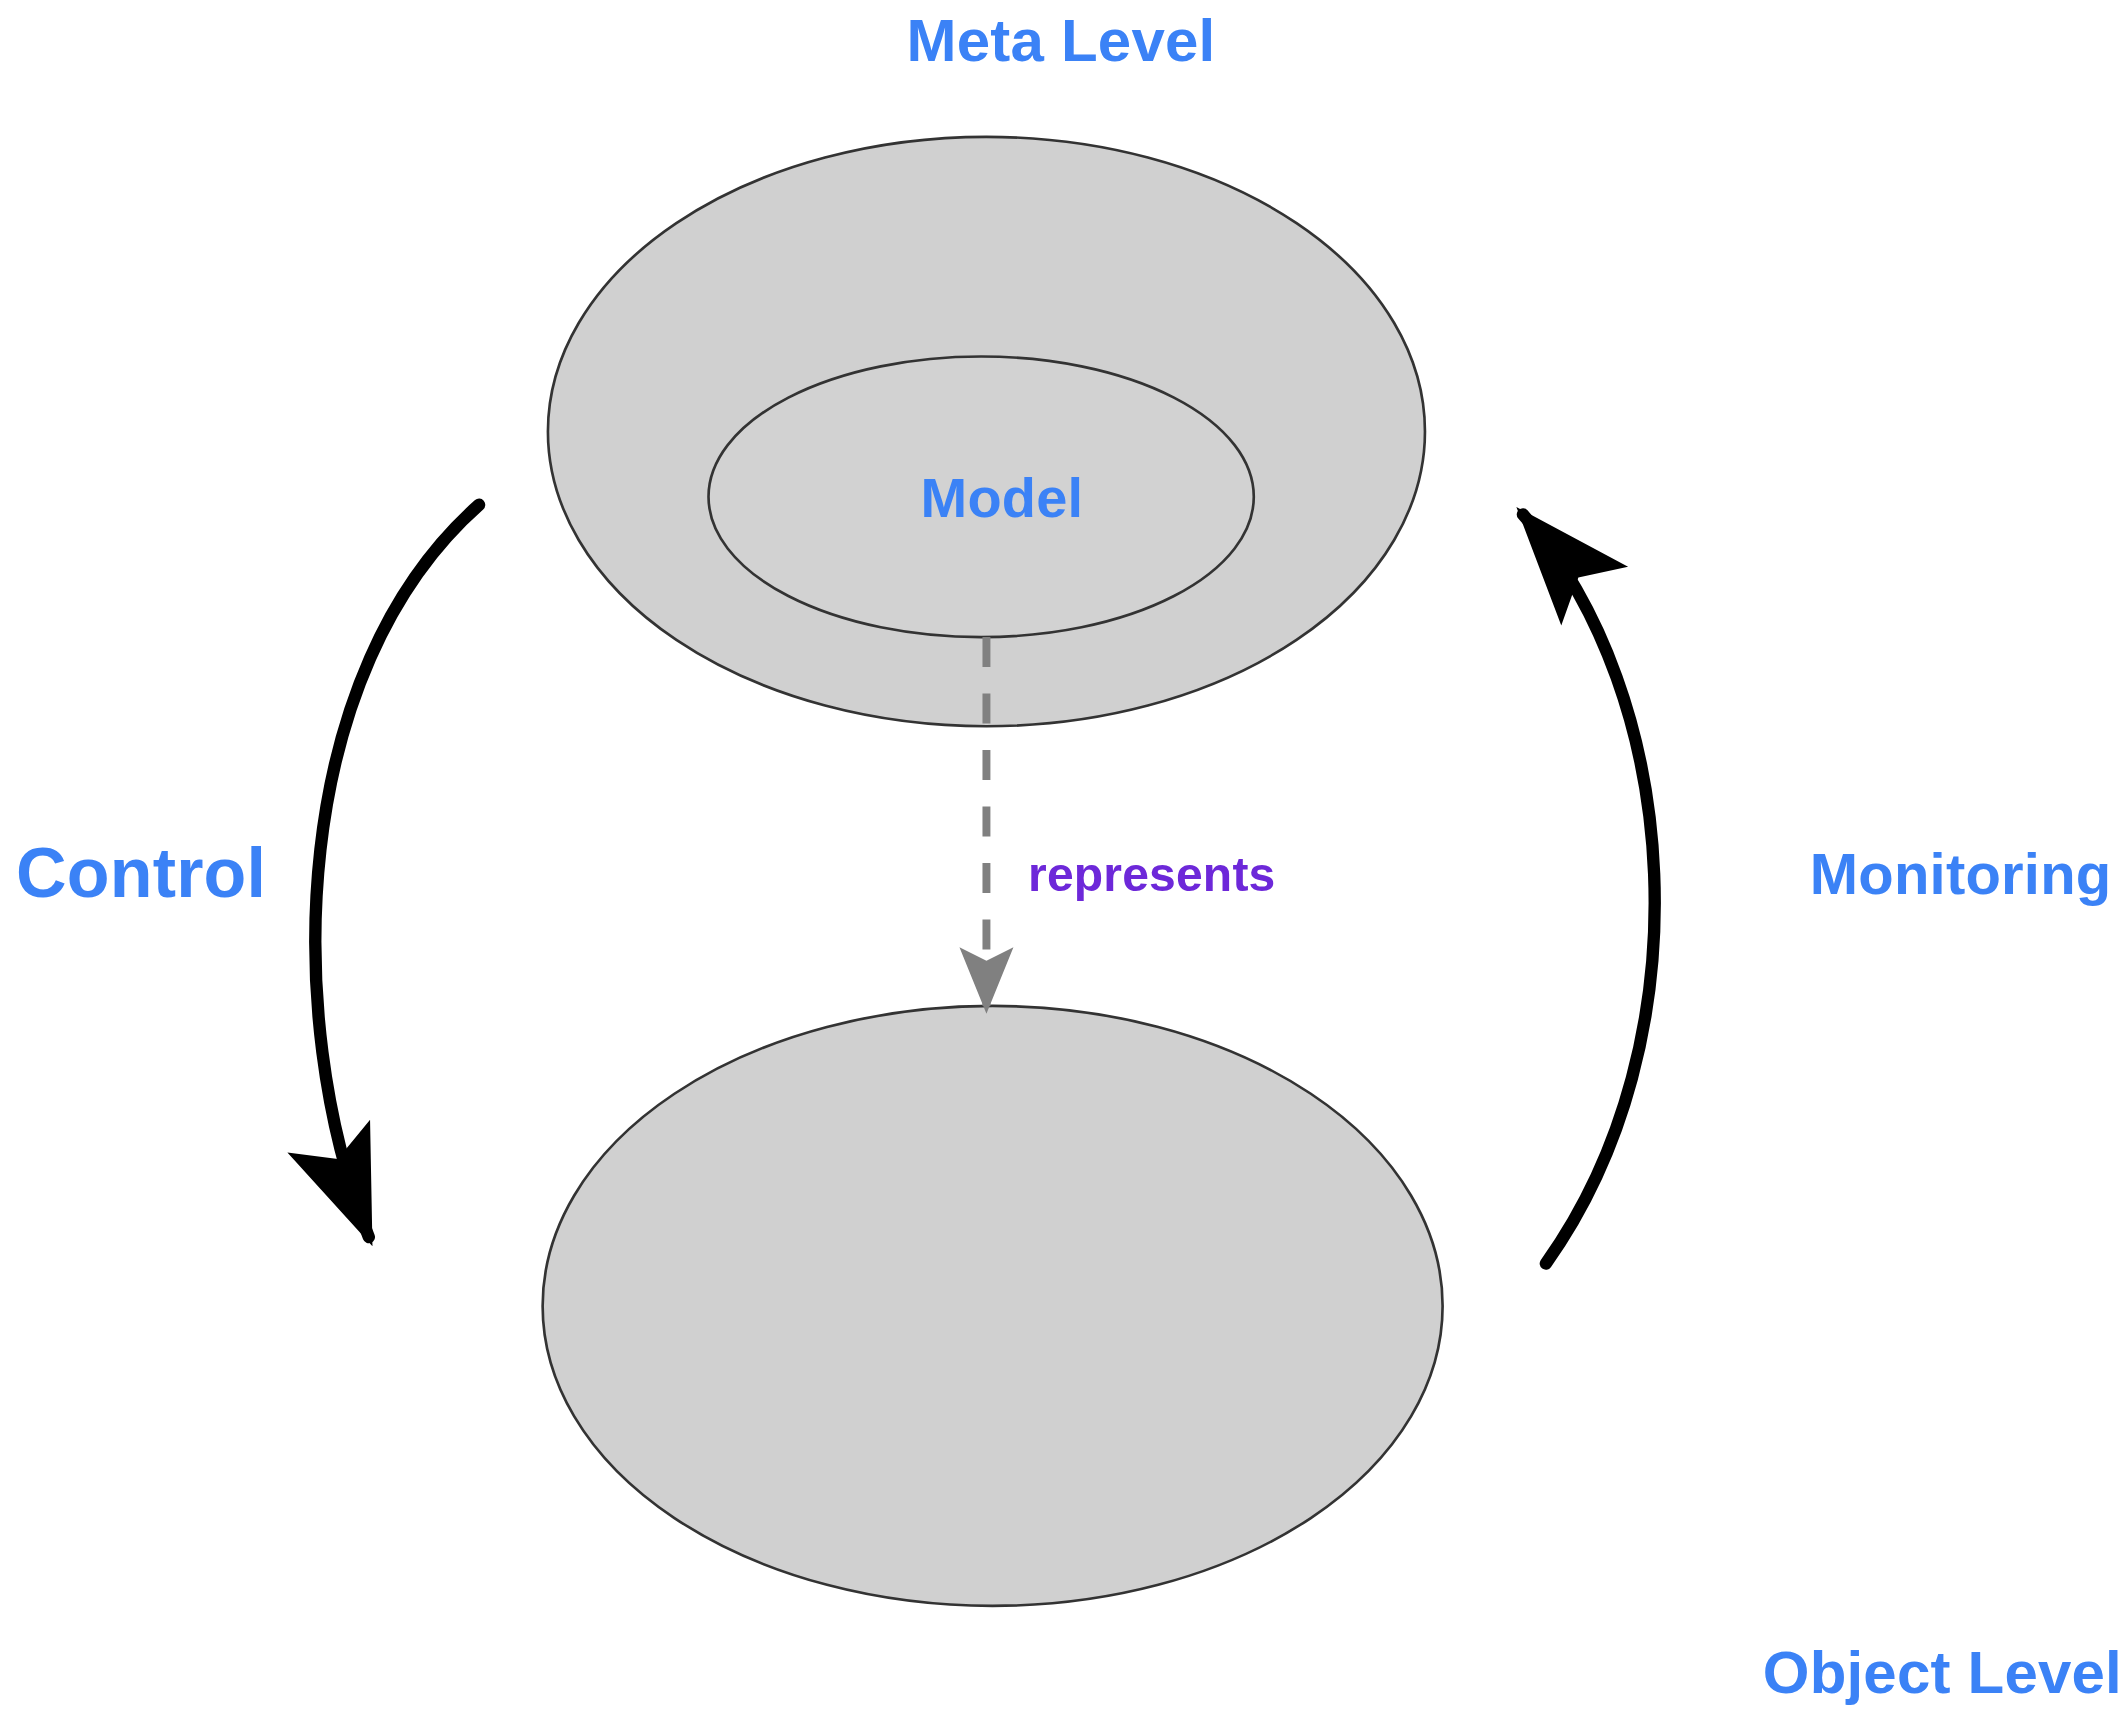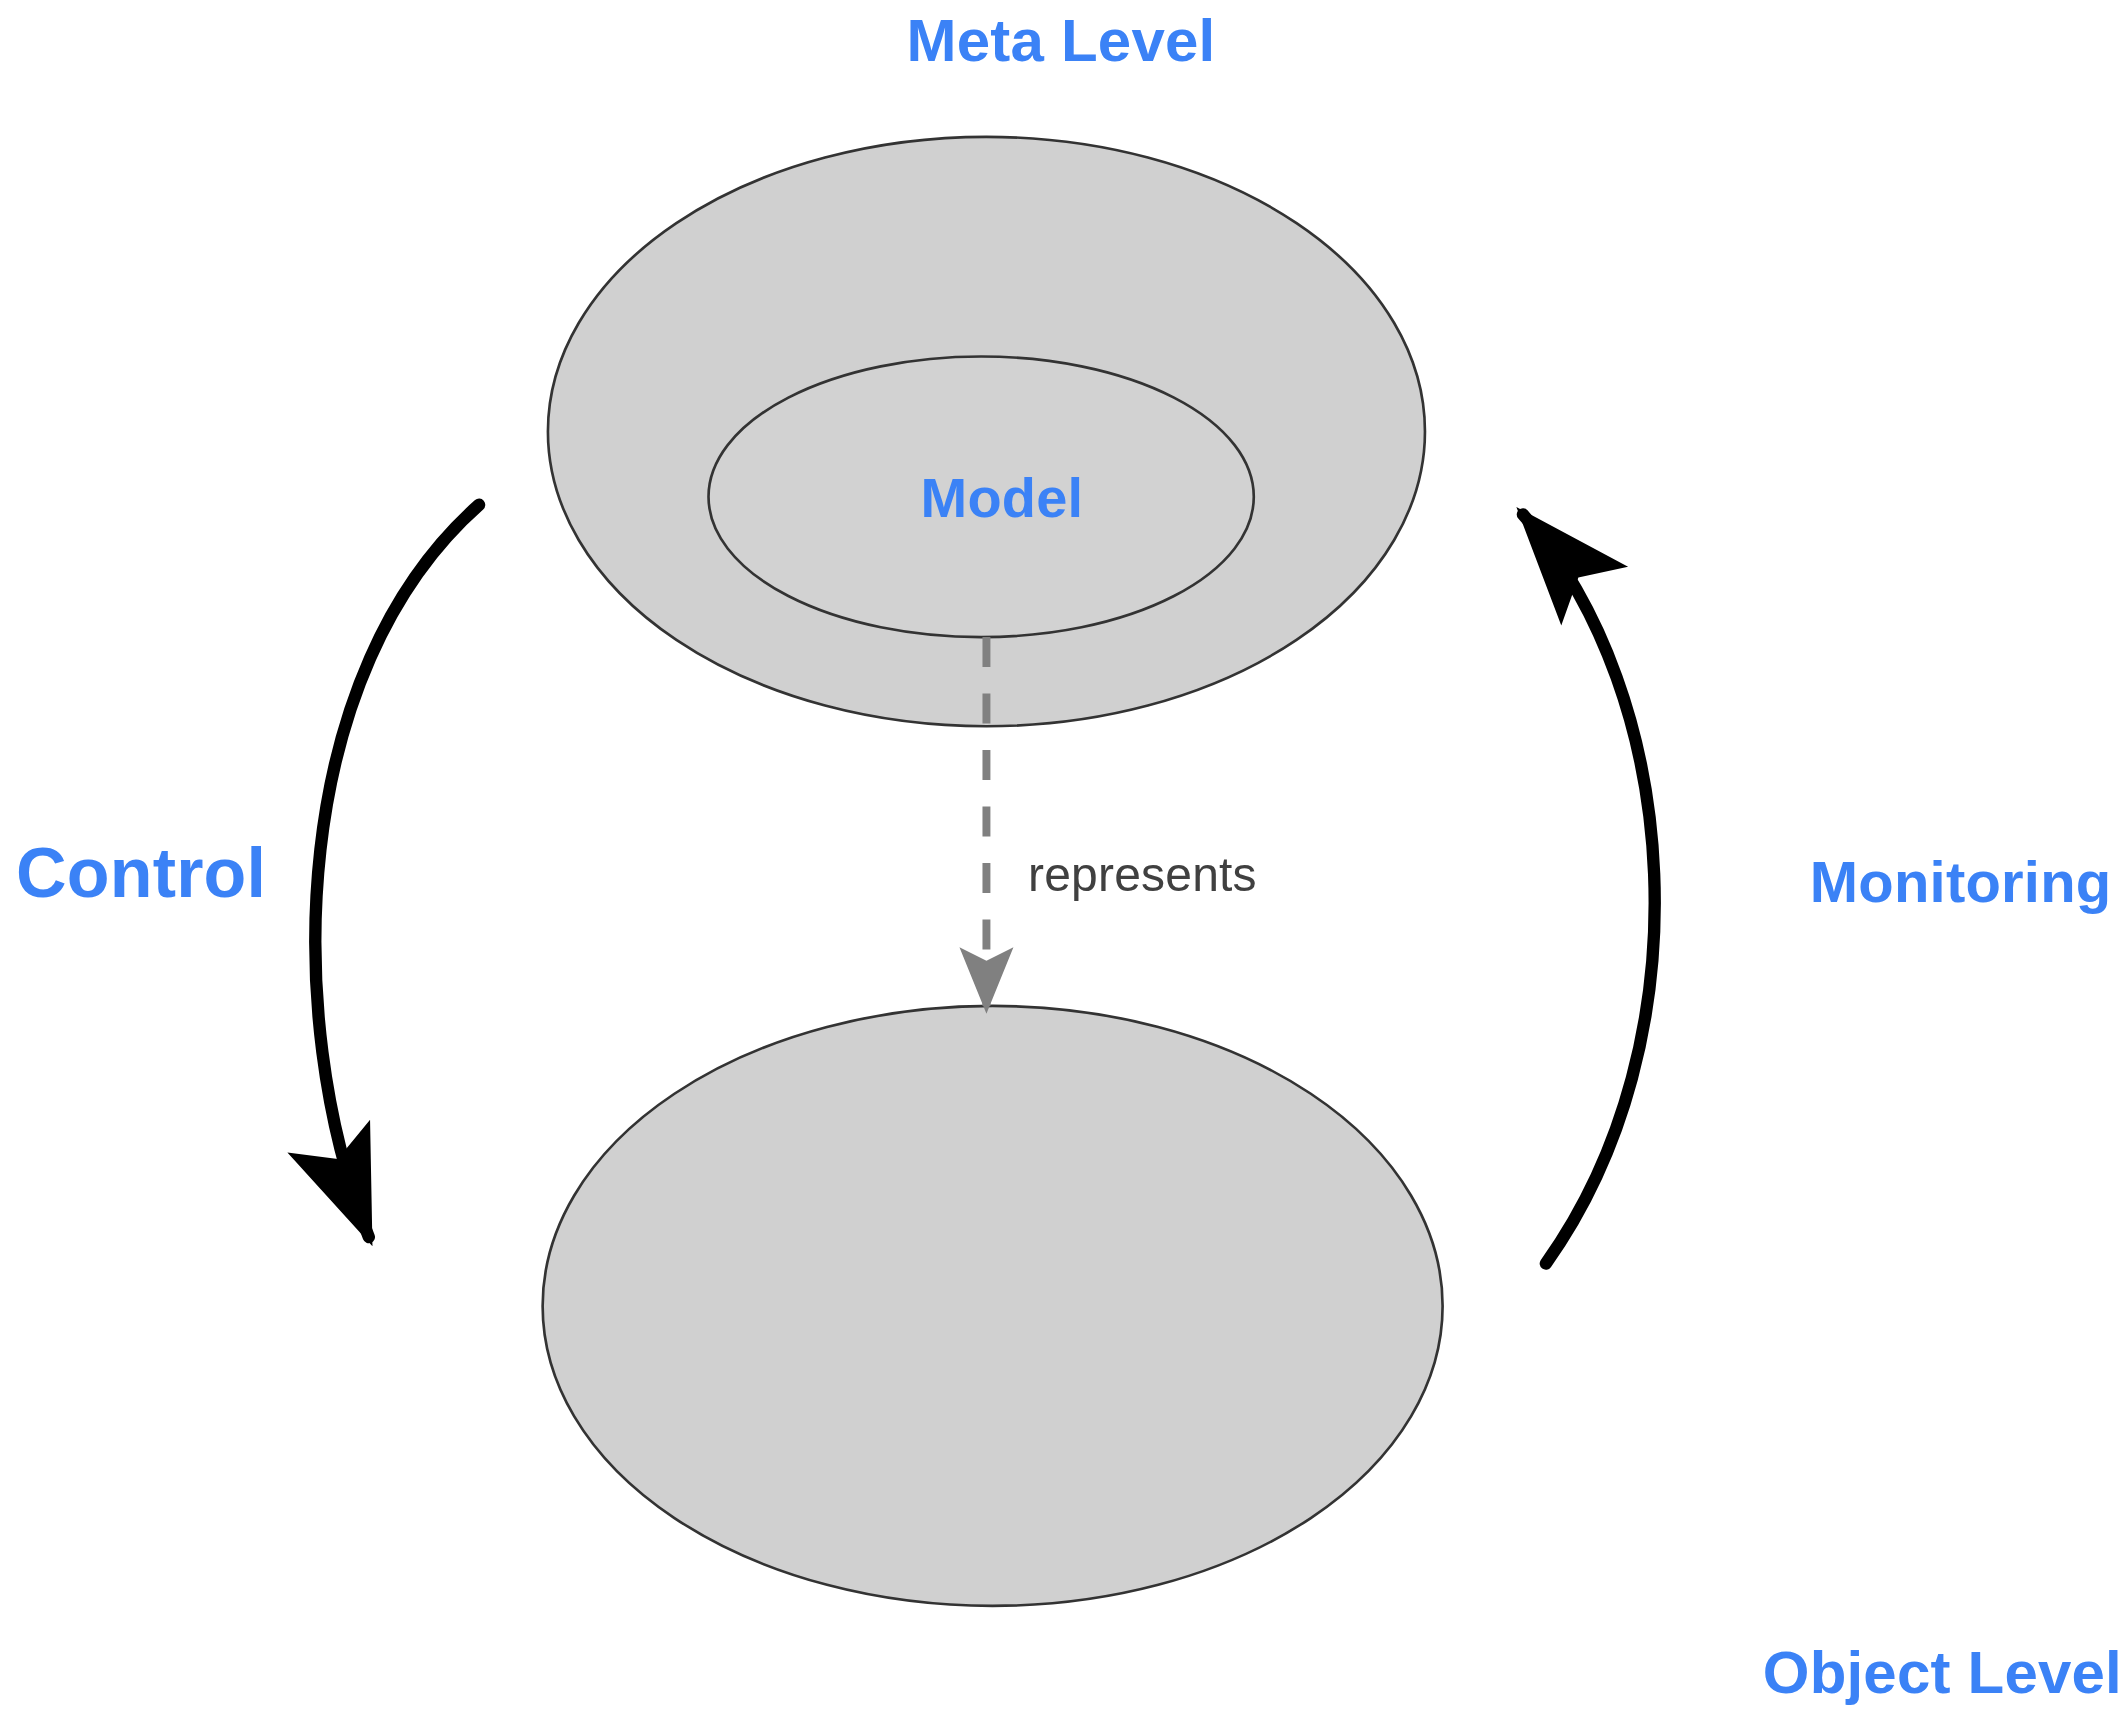--- a/index.html
+++ b/index.html
@@ -62,29 +62,28 @@
     left: 16px;
     top: 840px;
     font-size: 70px;
     line-height: 67px;
   }
   #monitoring-label {
     right: 10.6px;
     top: 840px;
     font-size: 58px;
     line-height: 67px;
-    margin-top: 8px;
   }
   #represents-label {
     left: 1028px;
     top: 847px;
     font-size: 48px;
     line-height: 55px;
-    font-weight: normal;
-    color: #404040;
+    font-weight: bold;
+    color: #6d28d9;
   }
 </style>
 </head>
 <body>
 
 <div id="stage">
 
   <svg id="diagram-svg" viewBox="0 0 2405 1964" xmlns="http://www.w3.org/2000/svg">
     <defs>
       <marker id="solid-arrowhead" markerWidth="12" markerHeight="12" refX="9.2" refY="4" orient="auto" markerUnits="strokeWidth">

